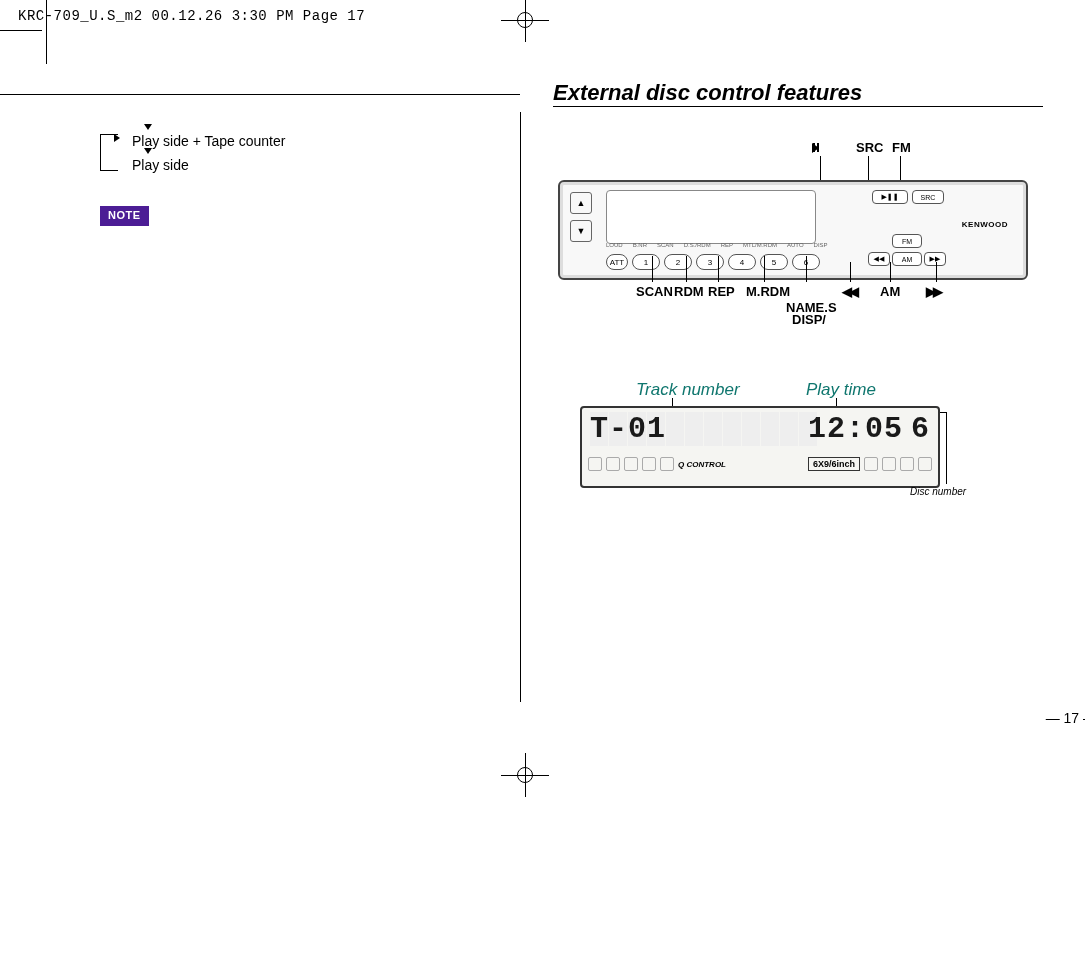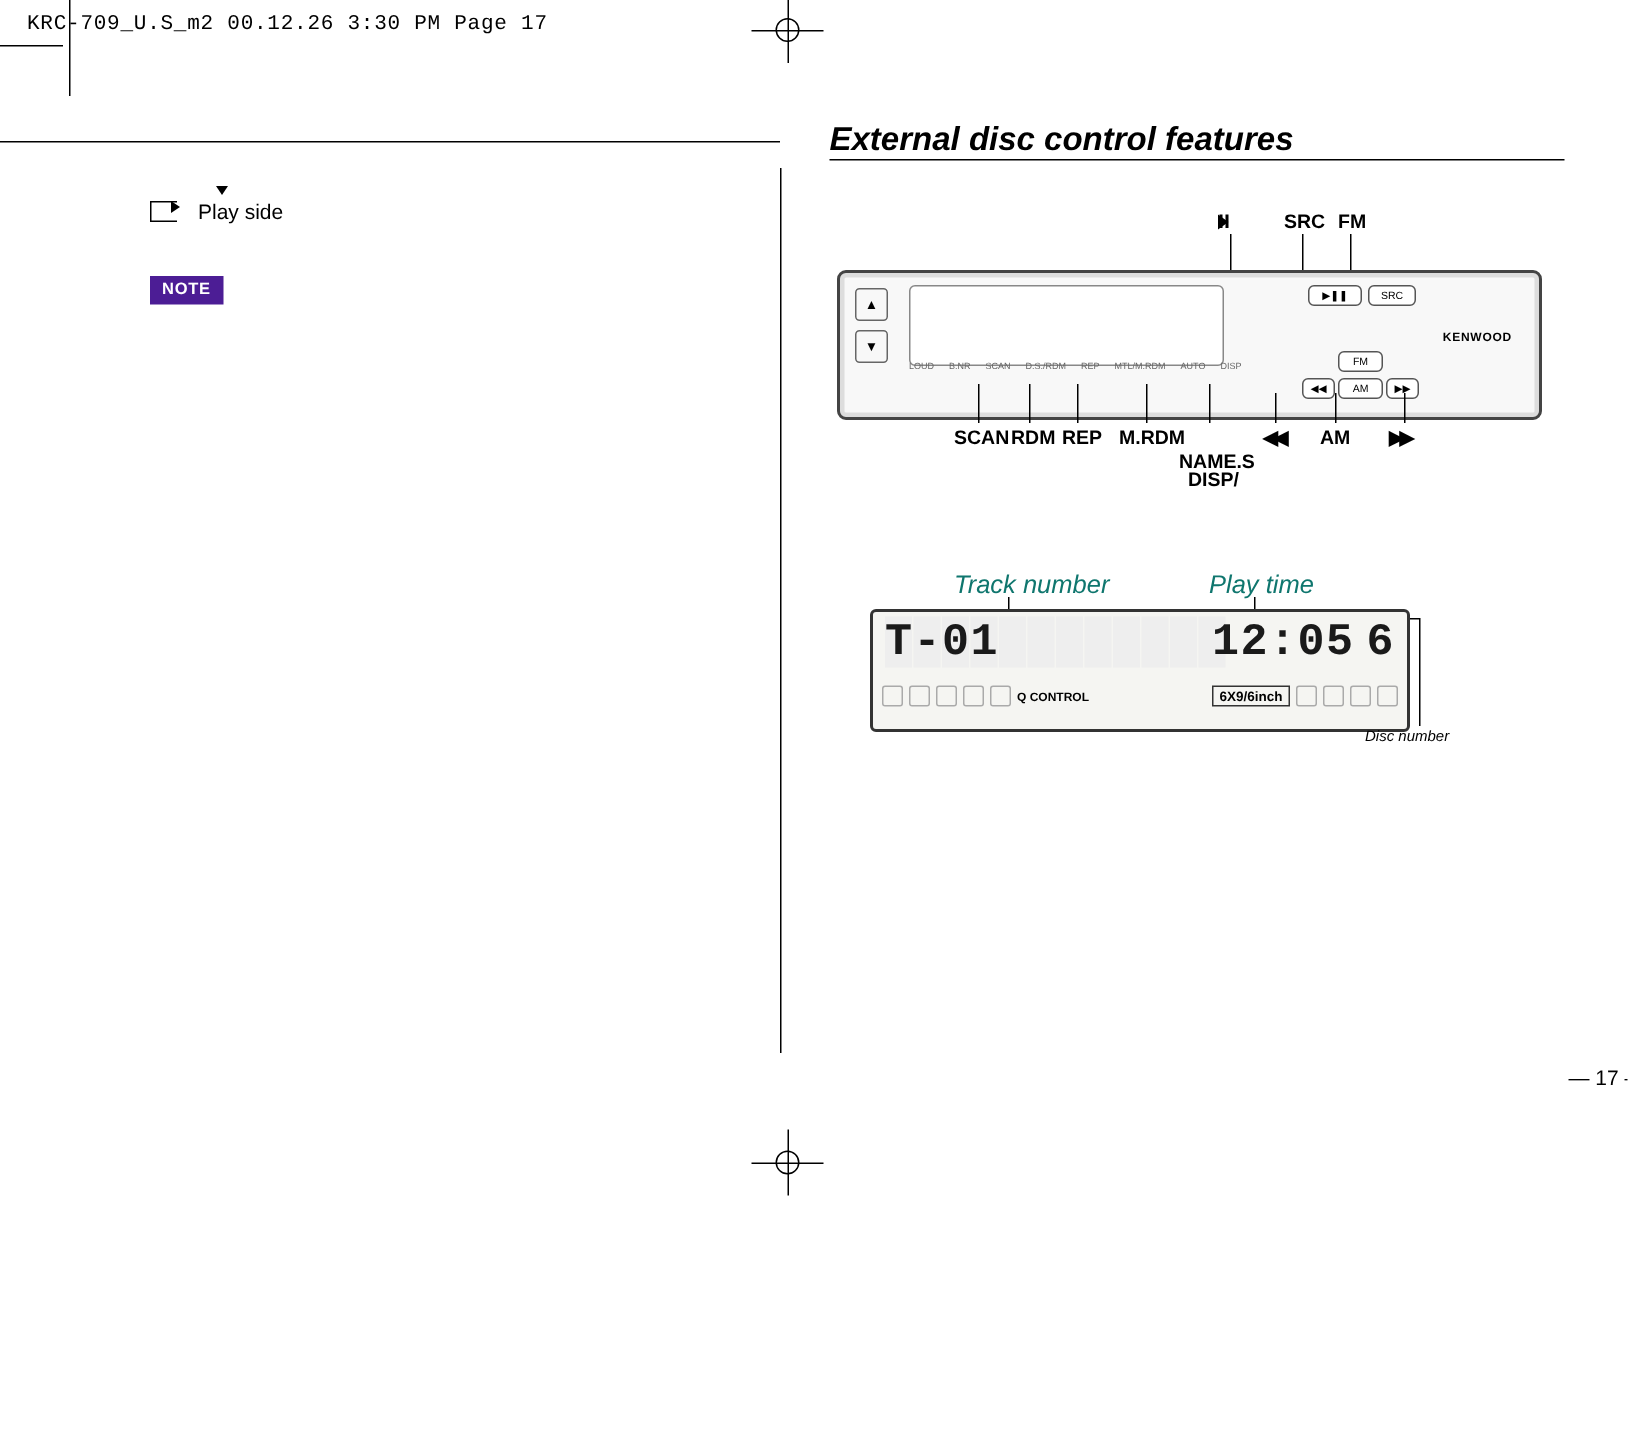--- a/index.html
+++ b/index.html
@@ -160,20 +160,21 @@
 
 <div class="page-rule"></div>
 
 <div class="section-title">External disc control features</div>
 
 <div class="left-col">
   <div class="cycle-box">
     <div class="cycle-bar">
         <span class="arrow-right"></span>
       </div>
+    <div class="cycle-item arrow-down">Play side + Tape counter</div>
     <div class="cycle-item arrow-down">Play side</div>
   </div>
   <div>
     <span class="note-badge">NOTE</span>
   </div>
 </div>
 
 <div class="vdiv"></div>
 
 <div class="stereo-wrap">
@@ -198,20 +199,29 @@
     <div class="st-labels">
       <span>LOUD</span>
         <span>B.NR</span>
       <span>SCAN</span>
         <span>D.S./RDM</span>
       <span>REP</span>
         <span>MTL/M.RDM</span>
       <span>AUTO</span>
         <span>DISP</span>
     </div>
+    <div class="st-btn-row">
+      <div class="st-btn" style="width:22px;">ATT</div>
+      <div class="st-btn">1</div>
+      <div class="st-btn">2</div>
+      <div class="st-btn">3</div>
+      <div class="st-btn">4</div>
+      <div class="st-btn">5</div>
+      <div class="st-btn">6</div>
+    </div>
     <div class="st-right">
       <div class="r-btn" style="top:2px; left:4px; width:36px; height:14px;">▶❚❚</div>
       <div class="r-btn" style="top:2px; left:44px; width:32px; height:14px;">SRC</div>
       <div class="r-btn" style="top:46px; left:24px; width:30px; height:14px;">FM</div>
       <div class="r-btn" style="top:64px; left:0px; width:22px; height:14px;">◀◀</div>
       <div class="r-btn" style="top:64px; left:24px; width:30px; height:14px;">AM</div>
       <div class="r-btn" style="top:64px; left:56px; width:22px; height:14px;">▶▶</div>
       <span class="brand">KENWOOD</span>
     </div>
   </div>
@@ -253,21 +263,21 @@
       <span>12:05</span>
       <span style="width:8px"></span>
       <span>6</span>
     </div>
     <div class="icons-row">
       <div class="dot-icon"></div>
       <div class="dot-icon"></div>
       <div class="dot-icon"></div>
       <div class="dot-icon"></div>
       <div class="dot-icon"></div>
-      <span style="font-size:8px; font-weight:bold;">Q CONTROL</span>
+      <span style="font-size:8px; font-weight:bold;font-style:italic;">Q CONTROL</span>
       <span style="flex:1"></span>
       <span class="spk-badge">6X9/6inch</span>
       <div class="dot-icon"></div>
       <div class="dot-icon"></div>
       <div class="dot-icon"></div>
       <div class="dot-icon"></div>
     </div>
   </div>
 </div>
 <div class="disc-line" style="top:412px; left:946px; height:72px;"></div>

